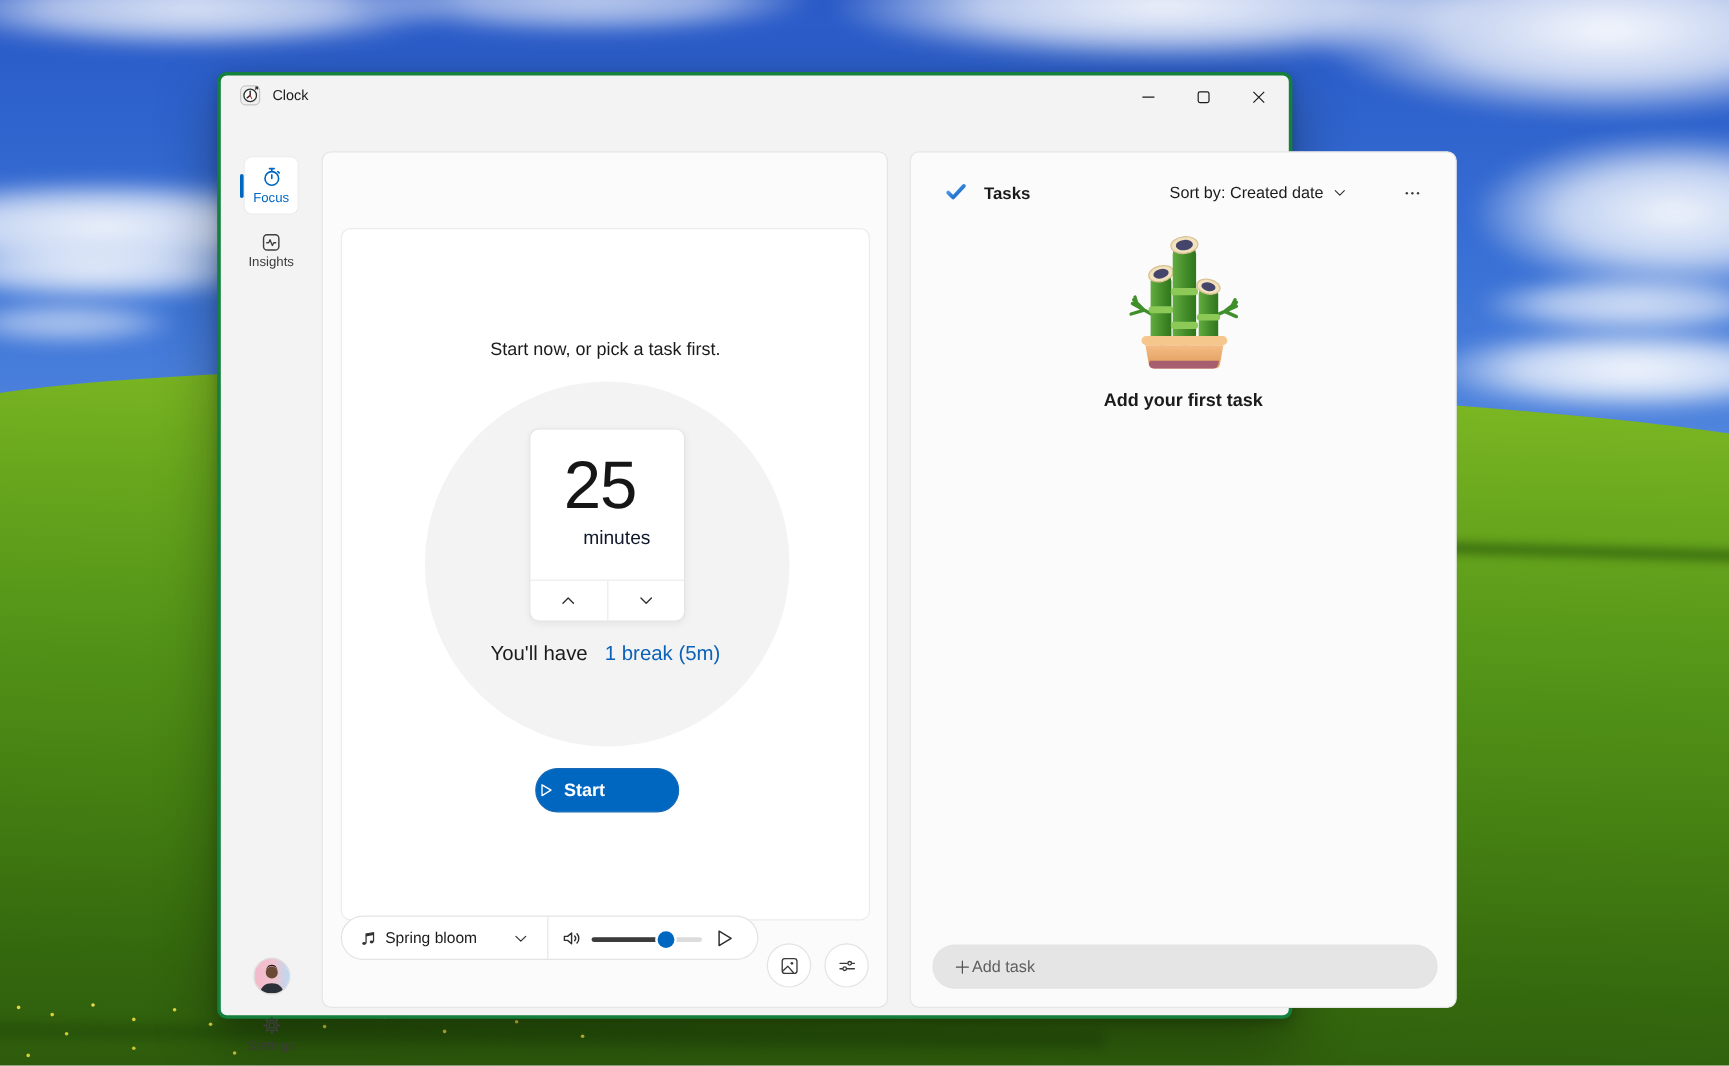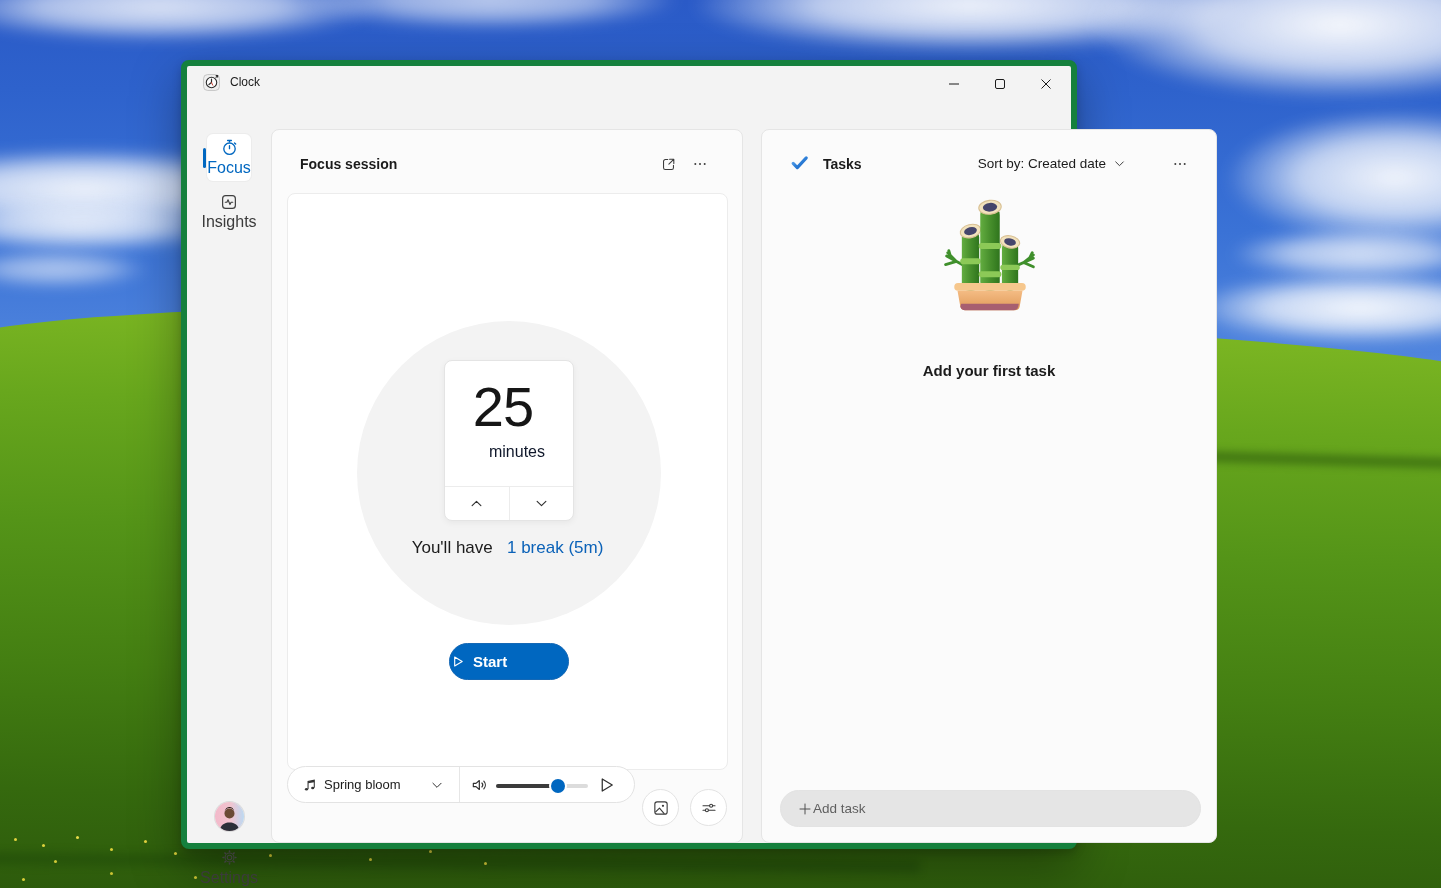--- a/index.html
+++ b/index.html
@@ -18,37 +18,37 @@
   .hedge-right { top:455px; left:1205px; width:250px; height:10px; opacity:.5; transform:rotate(1.6deg); }
   .hedge-bottom { top:856px; left:-20px; width:940px; height:13px; opacity:.45; transform:rotate(.5deg); }
   .flowers { position:absolute; top:838px; left:14px; width:3px; height:3px; border-radius:50%; background:#e3d33f;
     box-shadow: 28px 6px 0 #ddd23c, 62px -2px 0 #e7dc4a, 96px 10px 0 #d8ce38, 130px 2px 0 #e3d33f,
       160px 14px 0 #ddd23c, 40px 22px 0 #d0c836, 208px 6px 0 #e3d33f, 255px 16px 0 #d8ce38,
       305px 8px 0 #ddd23c, 355px 20px 0 #d0c836, 415px 12px 0 #e0d542, 470px 24px 0 #d8ce38,
       96px 34px 0 #c9c232, 180px 38px 0 #d0c836, 8px 40px 0 #d8ce38; }
 
   
   .window { position:absolute; left:181px; top:60px; width:896px; height:789px;
-    background:#f3f3f3; border-radius:8px; border:6px solid #15803d;
+    background:#f3f3f3; border-radius:8px; border:3px solid #15803d;
     box-shadow:0 18px 50px rgba(0,0,0,.35), 0 4px 10px rgba(0,0,0,.18); }
   .titlebar { position:absolute; left:0; top:0; right:0; height:48px; }
   .app-icon { position:absolute; left:15px; top:7px; width:19px; height:19px; }
   .app-title { position:absolute; left:43px; top:9px; font-size:12px; color:#1b1b1b; }
   .win-controls { position:absolute; right:2px; top:1px; display:flex; }
   .win-btn { width:46px; height:33px; display:flex; align-items:center; justify-content:center; border-radius:0 6px 0 0; }
 
   
   .sidebar { position:absolute; left:0; top:48px; bottom:0; width:84px; }
   .nav-item { position:absolute; left:20px; width:44px; height:47px; border-radius:6px;
     display:flex; flex-direction:column; align-items:center; justify-content:center; gap:2px; }
   .nav-focus { top:20px; background:#fff; box-shadow:0 0 0 1px #ececec; }
   .nav-focus .nav-label { color:#0067C0; }
   .nav-indicator { position:absolute; left:-4px; top:14px; width:3px; height:20px; border-radius:2px; background:#0067C0; }
   .nav-insights { top:74px; }
-  .nav-label { font-size:16px; color:#3b3b3b; }
+  .nav-label { font-size:11px; color:#3b3b3b; }
   .avatar-wrap { position:absolute; left:28px; top:688px; width:29px; height:29px; border-radius:50%; overflow:hidden; box-shadow:0 0 0 1px #dcdcdc; }
   .settings-item { position:absolute; left:0; width:84px; top:735px; display:flex; flex-direction:column; align-items:center; gap:3px; }
 
   
   .panel { position:absolute; top:63px; height:714px; background:#fbfbfb; border:1px solid #e5e5e5; border-radius:8px; }
   .panel-focus { left:84px; width:472px; }
   .panel-tasks { left:574px; width:456px; }
   .panel-header { position:absolute; top:0; left:0; right:0; height:64px; }
   .panel-title { position:absolute; left:28px; top:26px; font-size:14px; font-weight:700; color:#1b1b1b; }
   .hdr-btn { position:absolute; top:22px; width:28px; height:24px; display:flex; align-items:center; justify-content:center; border-radius:4px; }
@@ -85,21 +85,21 @@
   .round-btn { position:absolute; top:659px; width:37px; height:37px; border-radius:50%; background:#fff; border:1px solid #e3e3e3; display:flex; align-items:center; justify-content:center; }
   .btn-backgrounds { left:370px; }
   .btn-filters { left:418px; }
 
   
   .tasks-check { position:absolute; left:28px; top:23px; }
   .tasks-title { left:61px; }
   .sort-group { position:absolute; right:90px; top:26px; display:flex; align-items:center; gap:7px; }
   .sort-label { font-size:13.5px; color:#1b1b1b; }
   .bamboo { position:absolute; left:163px; top:60px; width:130px; height:132px; }
-  .empty-title { position:absolute; left:0; right:0; top:232px; text-align:center; font-size:15px; font-weight:700; color:#1b1b1b; }
+  .empty-title { position:absolute; left:0; right:0; top:198px; text-align:center; font-size:15px; font-weight:700; color:#1b1b1b; }
   .add-pill { position:absolute; left:18px; top:660px; width:421px; height:37px; background:#e5e5e5; border:1px solid #e3e3e3; border-radius:19px; display:flex; align-items:center; gap:0; padding:0 16px; }
   .add-placeholder { font-size:13.5px; color:#5f5f5f; }
 
   svg { display:block; }
 </style>
 </head>
 <body>
 
 <div class="desktop">
   <div class="cloud" style="left:-60px; top:-28px; width:440px; height:70px; opacity:.85"></div>
@@ -200,38 +200,23 @@
             <rect x="10.9" y="19" width="2.2" height="3.2" rx="1.1" fill="#3f3f3f" stroke="none" transform="rotate(135 12 12)"></rect>
           </g>
           <circle cx="12" cy="12" r="6.3" stroke="#3f3f3f"></circle>
         </g>
       </svg>
       <div class="nav-label">Settings</div>
     </div>
   </div>
 
   <div class="panel panel-focus">
-    <div class="panel-header">
-      <div class="panel-title">Focus session</div>
-      <div class="hdr-btn" style="left:382px">
-        <svg width="17" height="17" viewBox="0 0 24 24">
-          <path d="M11 5H7.5A2.5 2.5 0 0 0 5 7.5v9A2.5 2.5 0 0 0 7.5 19h9a2.5 2.5 0 0 0 2.5-2.5V13" fill="none" stroke="#3b3b3b" stroke-width="1.5" stroke-linecap="round"></path>
-          <path d="M13.5 4.5h6v6M19 5l-6.5 6.5" fill="none" stroke="#3b3b3b" stroke-width="1.5" stroke-linecap="round" stroke-linejoin="round"></path>
-        </svg>
-      </div>
-      <div class="hdr-btn" style="left:414px">
-        <svg width="16" height="16" viewBox="0 0 24 24">
-          <circle cx="5" cy="12" r="1.5" fill="#3b3b3b"></circle>
-            <circle cx="12" cy="12" r="1.5" fill="#3b3b3b"></circle>
-            <circle cx="19" cy="12" r="1.5" fill="#3b3b3b"></circle>
-        </svg>
-      </div>
-    </div>
 
     <div class="focus-card">
+      <div class="prompt">Start now, or pick a task first.</div>
       <div class="big-circle"></div>
 
       <div class="timer-card">
         <div class="timer-value">25</div>
         <div class="timer-unit">minutes</div>
         <div class="stepper-row">
           <div class="stepper-btn">
             <svg width="15" height="15" viewBox="0 0 24 24">
               <path d="M5 15.5l7-7 7 7" fill="none" stroke="#2f2f2f" stroke-width="1.8" stroke-linecap="round" stroke-linejoin="round"></path>
             </svg>

